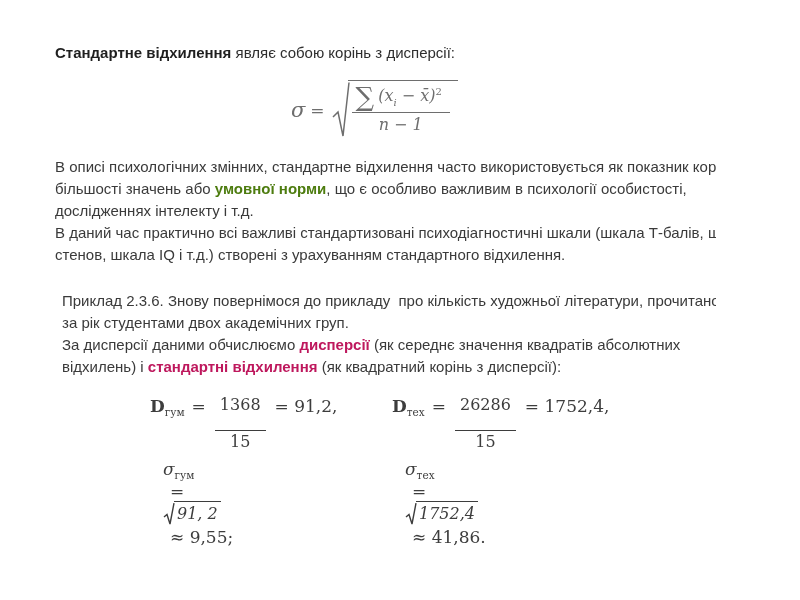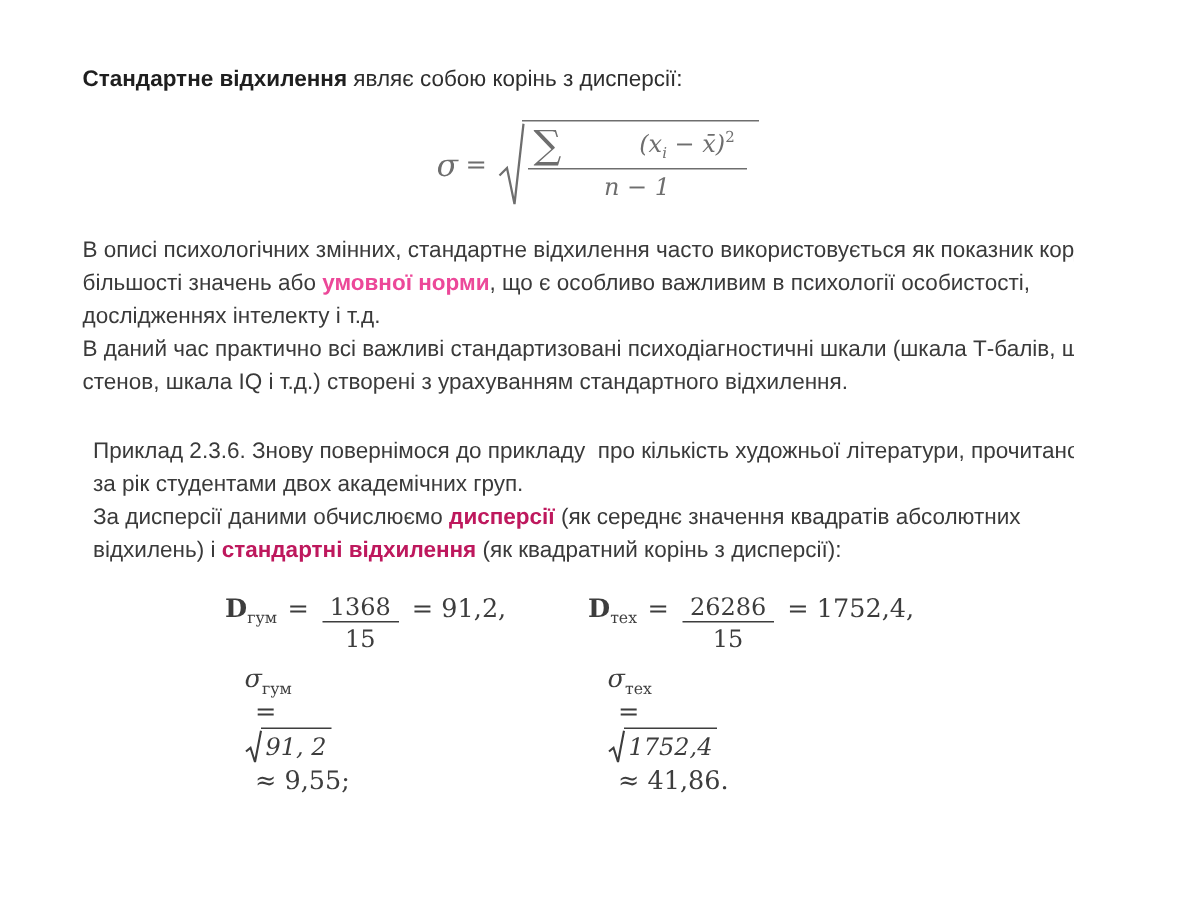--- a/index.html
+++ b/index.html
@@ -14,46 +14,46 @@
   .formula-main{position:absolute;left:291px;top:80px;display:flex;align-items:center;
                 font-family:"DejaVu Serif", serif;color:#6e6e6e;}
   .fm-sigma{font-style:italic;font-size:21px;margin-right:5px;}
   .fm-eq{font-size:17px;margin-right:7px;}
   .fm-sqrt{display:flex;align-items:flex-start;}
   .fm-rad-svg{display:block;margin-top:1px;}
   .fm-body{display:flex;flex-direction:column;align-items:center;
            border-top:1.6px solid #6e6e6e;margin-left:-2px;padding:3px 8px 0 4px;}
   .fm-num{display:flex;align-items:center;border-bottom:1.4px solid #6e6e6e;padding:0 8px 2px 4px;}
   .fm-sum{font-size:26px;line-height:1;margin-right:4px;font-style:normal;}
-  .fm-expr{font-style:italic;font-size:16px;margin-left:48px;}
+  .fm-expr{font-style:italic;font-size:16px;}
   .fm-expr sub{font-size:10px;font-style:italic;}
   .fm-expr sup{font-size:10px;font-style:normal;}
   .fm-den{font-style:italic;font-size:16px;padding-top:2px;}
 
   
   .body-text{position:absolute;left:55px;top:156px;width:706px;font-size:15px;line-height:22px;}
-  .body-text b{color:#ec4899;}
+  .body-text b{color:#4d7c0f;}
 
   
   .example{position:absolute;left:62px;top:290px;width:676px;font-size:15px;line-height:22px;}
   .example .line1{white-space:pre-wrap;}
   .example b{color:#be185d;}
 
   
   .calc{position:absolute;font-family:"DejaVu Serif", serif;color:#3d3d3d;font-size:17px;}
   .calc-left{left:150px;top:396px;}
   .calc-right{left:392px;top:396px;}
   .calc-row{display:flex;align-items:flex-start;}
   .calc-row.sigma-row{margin-top:7px;padding-left:13px;flex-direction:column;}
   .dvar{font-weight:bold;}
   .dvar sub,.svar sub{font-size:10.5px;font-style:normal;font-weight:normal;}
   .svar i{font-size:17px;}
   .op{margin:0 7px;}
   .cfrac{display:inline-flex;flex-direction:column;align-items:center;line-height:1.15;margin:0 2px;}
-  .cfrac .fn{padding:0 5px 0;border-bottom:1.4px solid #3d3d3d;font-size:16px;}
+  .cfrac .fn{padding:0 5px 16px;border-bottom:1.4px solid #3d3d3d;font-size:16px;}
   .cfrac .fd{padding-top:2px;font-size:16px;}
   .sqrt{display:inline-flex;align-items:flex-start;font-style:italic;}
   .sqrt svg{display:block;margin-top:1px;}
   .radicand{border-top:1.5px solid #3d3d3d;margin-left:-1px;padding:2px 3px 0 3px;font-size:16px;}
 </style>
 </head>
 <body>
 
 <div class="slide">
 

